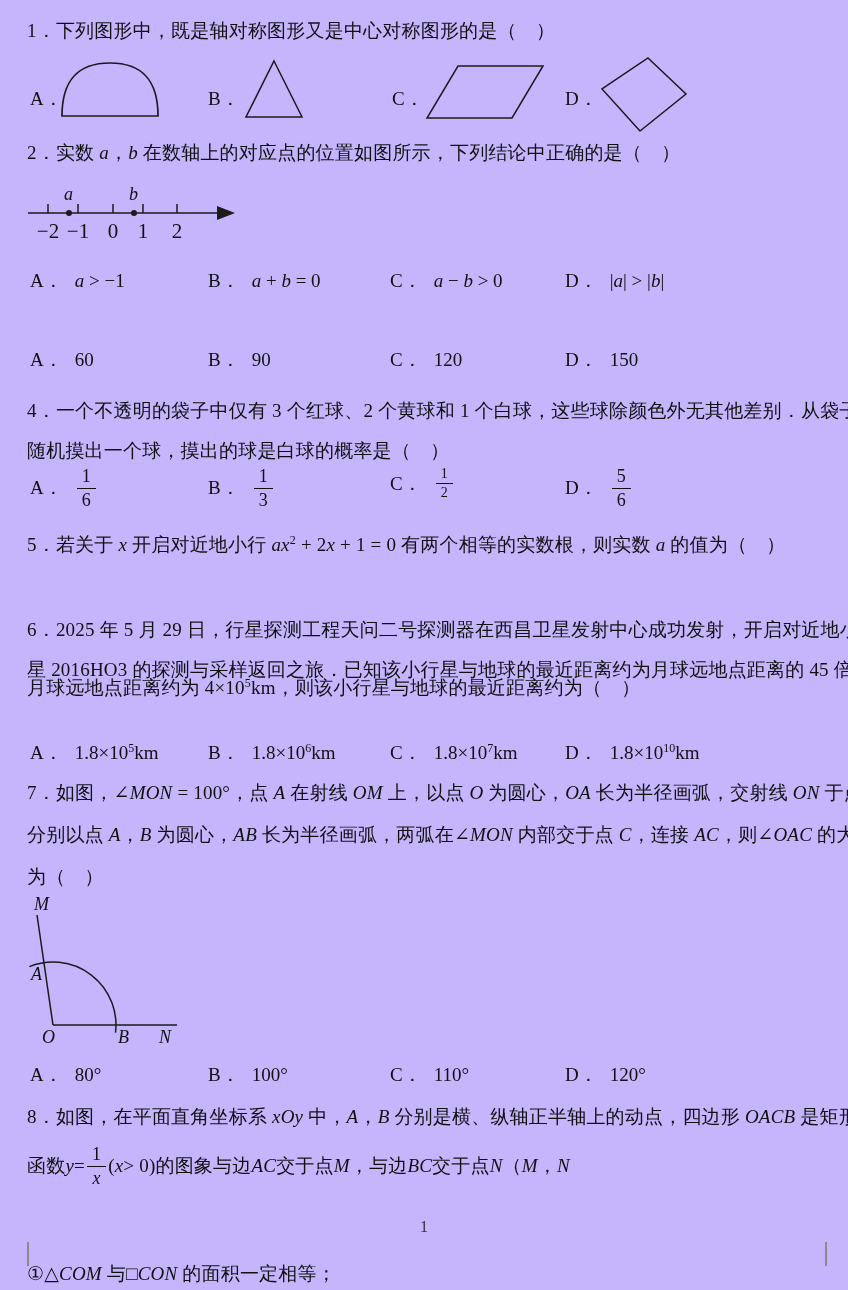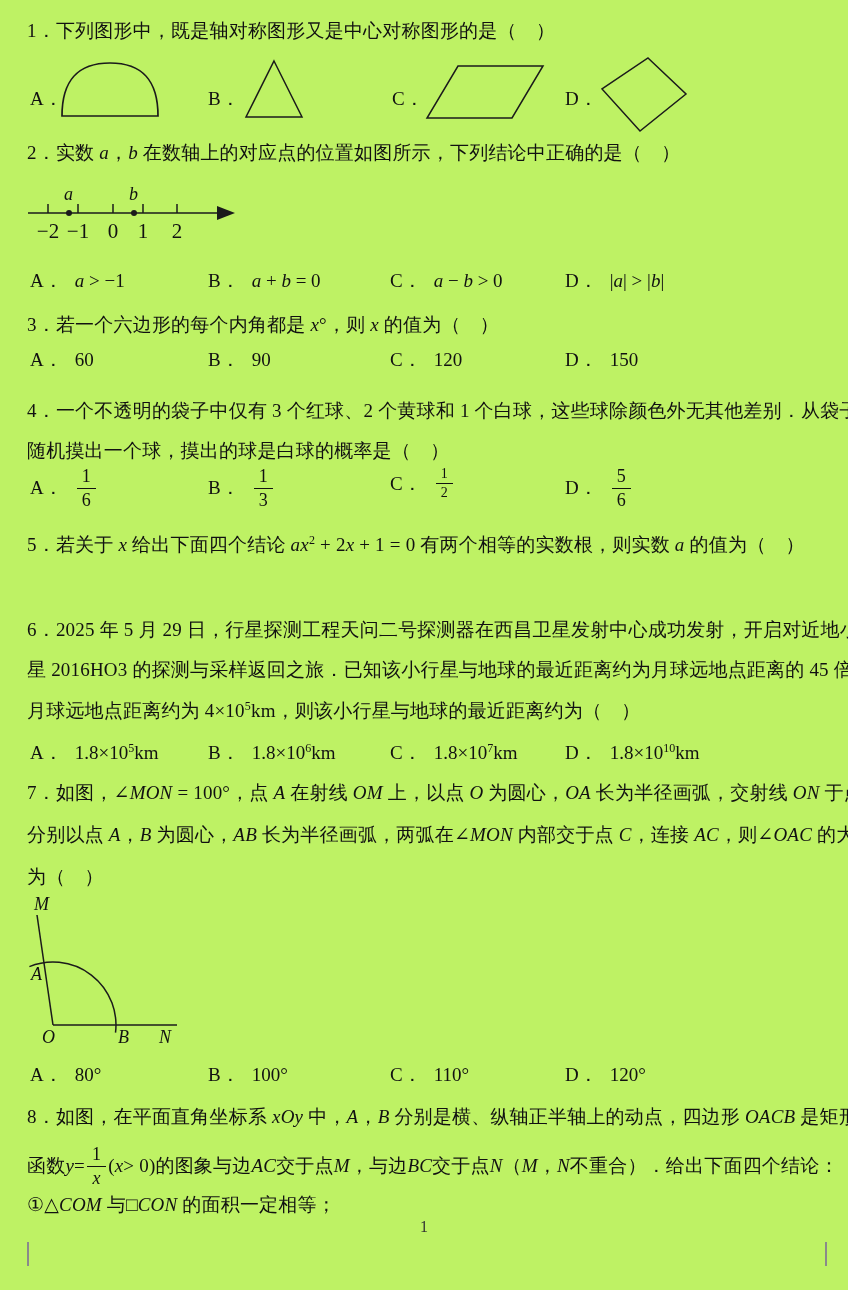--- a/index.html
+++ b/index.html
@@ -1,17 +1,17 @@
 <!DOCTYPE html>
 <html><head>
 <meta charset="utf-8">
 <style>
   html,body { margin:0; padding:0; background:#ffffff; }
   .page {
-    position:relative; width:848px; height:1290px; background:#bef264;
+    position:relative; width:848px; height:1290px; background:#c4b5fd;
     font-family:"Liberation Serif","DejaVu Serif",serif;
     font-size:19px; color:#111; overflow:hidden;
   }
   .abs { position:absolute; }
   .qline { left:27px; white-space:nowrap; letter-spacing:0.2px; }
   .it { font-style:italic; }
   .sup { font-size:12px; vertical-align:super; line-height:0; }
   .optrow { position:absolute; left:0; width:848px; height:34px; }
   .opt { position:absolute; top:0; white-space:nowrap; }
   .opt .lab { margin-right:12px; }
@@ -75,21 +75,20 @@
     <text class="tick" text-anchor="middle" x="128" y="53">1</text>
     <text class="tick" text-anchor="middle" x="162" y="53">2</text>
   </svg>
   <div class="optrow" style="top:268px;">
     <span class="opt o1"><span class="lab">A．</span><span><span class="it">a</span><span> &gt; −1</span></span></span>
     <span class="opt o2"><span class="lab">B．</span><span><span class="it">a</span><span> + </span><span class="it">b</span><span> = 0</span></span></span>
     <span class="opt o3"><span class="lab">C．</span><span><span class="it">a</span><span> − </span><span class="it">b</span><span> &gt; 0</span></span></span>
     <span class="opt o4"><span class="lab">D．</span><span><span>|</span><span class="it">a</span><span>| &gt; |</span><span class="it">b</span><span>|</span></span></span>
   </div>
 
-  <div class="abs qline" style="top:312px;"><span>3．若一个六边形的每个内角都是 </span><span class="it">x</span><span>°，则 </span><span class="it">x</span><span> 的值为（　）</span></div>
   <div class="optrow" style="top:347px;">
     <span class="opt o1"><span class="lab">A．</span><span><span>60</span></span></span>
     <span class="opt o2"><span class="lab">B．</span><span><span>90</span></span></span>
     <span class="opt o3"><span class="lab">C．</span><span><span>120</span></span></span>
     <span class="opt o4"><span class="lab">D．</span><span><span>150</span></span></span>
   </div>
 
   <div class="abs qline" style="top:398px;"><span>4．一个不透明的袋子中仅有 3 个红球、2 个黄球和 1 个白球，这些球除颜色外无其他差别．从袋子中</span></div>
   <div class="abs qline" style="top:438px;"><span>随机摸出一个球，摸出的球是白球的概率是（　）</span></div>
   <div class="optrow" style="top:466px; height:58px;">
@@ -124,25 +123,25 @@
         <span class="lab">D．</span>
         <span class="fx">
           <span class="frac">
             <span class="num">5</span>
             <span class="den">6</span>
           </span>
         </span>
       </span>
   </div>
 
-  <div class="abs qline" style="top:532px;"><span>5．若关于 </span><span class="it">x</span><span> 给出下面四个结论 </span><span class="it">a</span><span class="it">x</span><span class="sup">2</span><span> + 2</span><span class="it">x</span><span> + 1 = 0 有两个相等的实数根，则实数 </span><span class="it">a</span><span> 的值为（　）</span></div>
+  <div class="abs qline" style="top:532px;"><span>5．若关于 </span><span class="it">x</span><span> 开启对近地小行 </span><span class="it">a</span><span class="it">x</span><span class="sup">2</span><span> + 2</span><span class="it">x</span><span> + 1 = 0 有两个相等的实数根，则实数 </span><span class="it">a</span><span> 的值为（　）</span></div>
 
   <div class="abs qline" style="top:617px;"><span>6．2025 年 5 月 29 日，行星探测工程天问二号探测器在西昌卫星发射中心成功发射，开启对近地小行</span></div>
   <div class="abs qline" style="top:657px;"><span>星 2016HO3 的探测与采样返回之旅．已知该小行星与地球的最近距离约为月球远地点距离的 45 倍，</span></div>
-  <div class="abs qline" style="top:698px;"><span>月球远地点距离约为 4×10</span><span class="sup">5</span><span>km，则该小行星与地球的最近距离约为（　）</span></div>
+  <div class="abs qline" style="top:675px;"><span>月球远地点距离约为 4×10</span><span class="sup">5</span><span>km，则该小行星与地球的最近距离约为（　）</span></div>
   <div class="optrow" style="top:740px;">
     <span class="opt o1"><span class="lab">A．</span><span><span>1.8×10</span><span class="sup">5</span><span>km</span></span></span>
     <span class="opt o2"><span class="lab">B．</span><span><span>1.8×10</span><span class="sup">6</span><span>km</span></span></span>
     <span class="opt o3"><span class="lab">C．</span><span><span>1.8×10</span><span class="sup">7</span><span>km</span></span></span>
     <span class="opt o4"><span class="lab">D．</span><span><span>1.8×10</span><span class="sup">10</span><span>km</span></span></span>
   </div>
 
   <div class="abs qline" style="top:780px;"><span>7．如图，∠</span><span class="it">MON</span><span> = 100°，点 </span><span class="it">A</span><span> 在射线 </span><span class="it">OM</span><span> 上，以点 </span><span class="it">O</span><span> 为圆心，</span><span class="it">OA</span><span> 长为半径画弧，交射线 </span><span class="it">ON</span><span> 于点 </span></div>
   <div class="abs qline" style="top:822px;"><span>分别以点 </span><span class="it">A</span><span>，</span><span class="it">B</span><span> 为圆心，</span><span class="it">AB</span><span> 长为半径画弧，两弧在∠</span><span class="it">MON</span><span> 内部交于点 </span><span class="it">C</span><span>，连接 </span><span class="it">AC</span><span>，则∠</span><span class="it">OAC</span><span> 的大小</span></div>
   <div class="abs qline" style="top:864px;"><span>为（　）</span></div>
@@ -179,21 +178,20 @@
       <span> 交于点 </span>
       <span class="it">M</span>
       <span>，与边 </span>
       <span class="it">BC</span>
       <span> 交于点 </span>
       <span class="it">N</span>
       <span>（</span>
       <span class="it">M</span>
       <span>，</span>
       <span class="it">N</span>
-      <span> 不重合）．给出下面四个结论：</span>
     </div>
-  <div class="abs qline" style="top:1192px;"><span>①△</span><span class="it">COM</span><span> 与□</span><span class="it">CON</span><span> 的面积一定相等；</span></div>
+  <div class="abs qline" style="top:1261px;"><span>①△</span><span class="it">COM</span><span> 与□</span><span class="it">CON</span><span> 的面积一定相等；</span></div>
 
   <div class="abs pagenum" style="top:1218px;">1</div>
   <div class="abs mark" style="left:27px; top:1242px;"></div>
   <div class="abs mark" style="left:825px; top:1242px;"></div>
 
 </div>
 
 </body></html>

